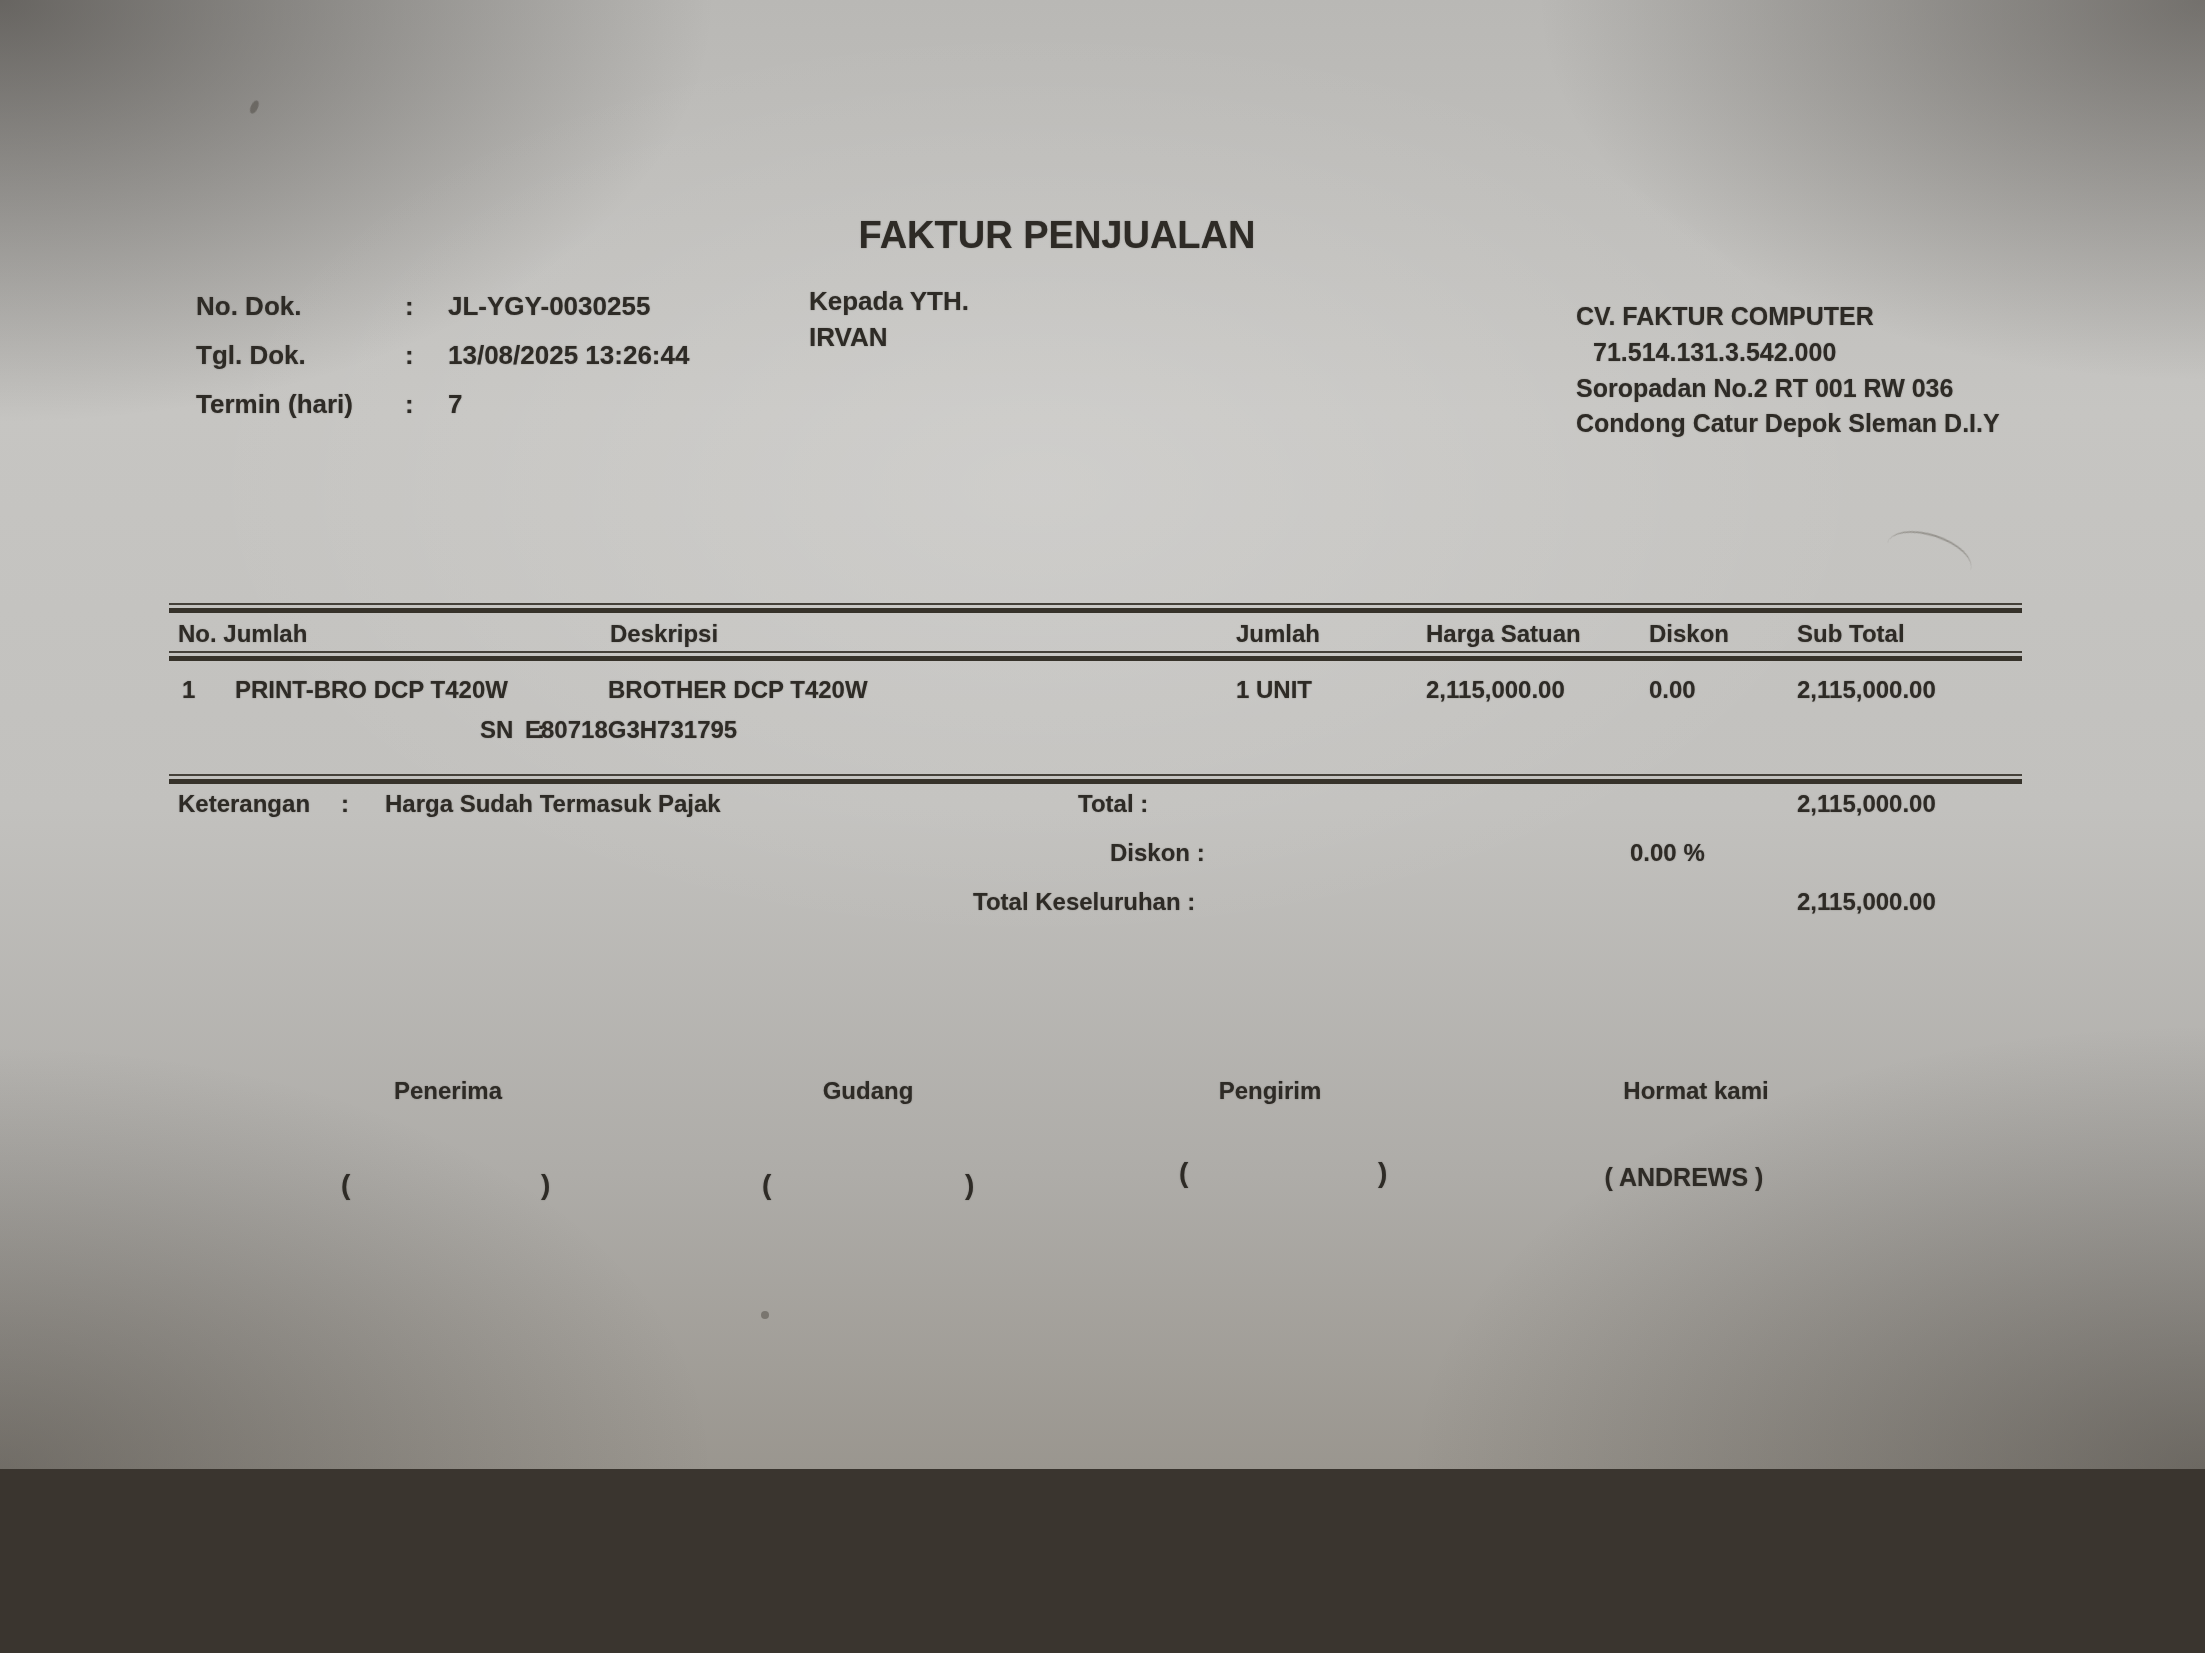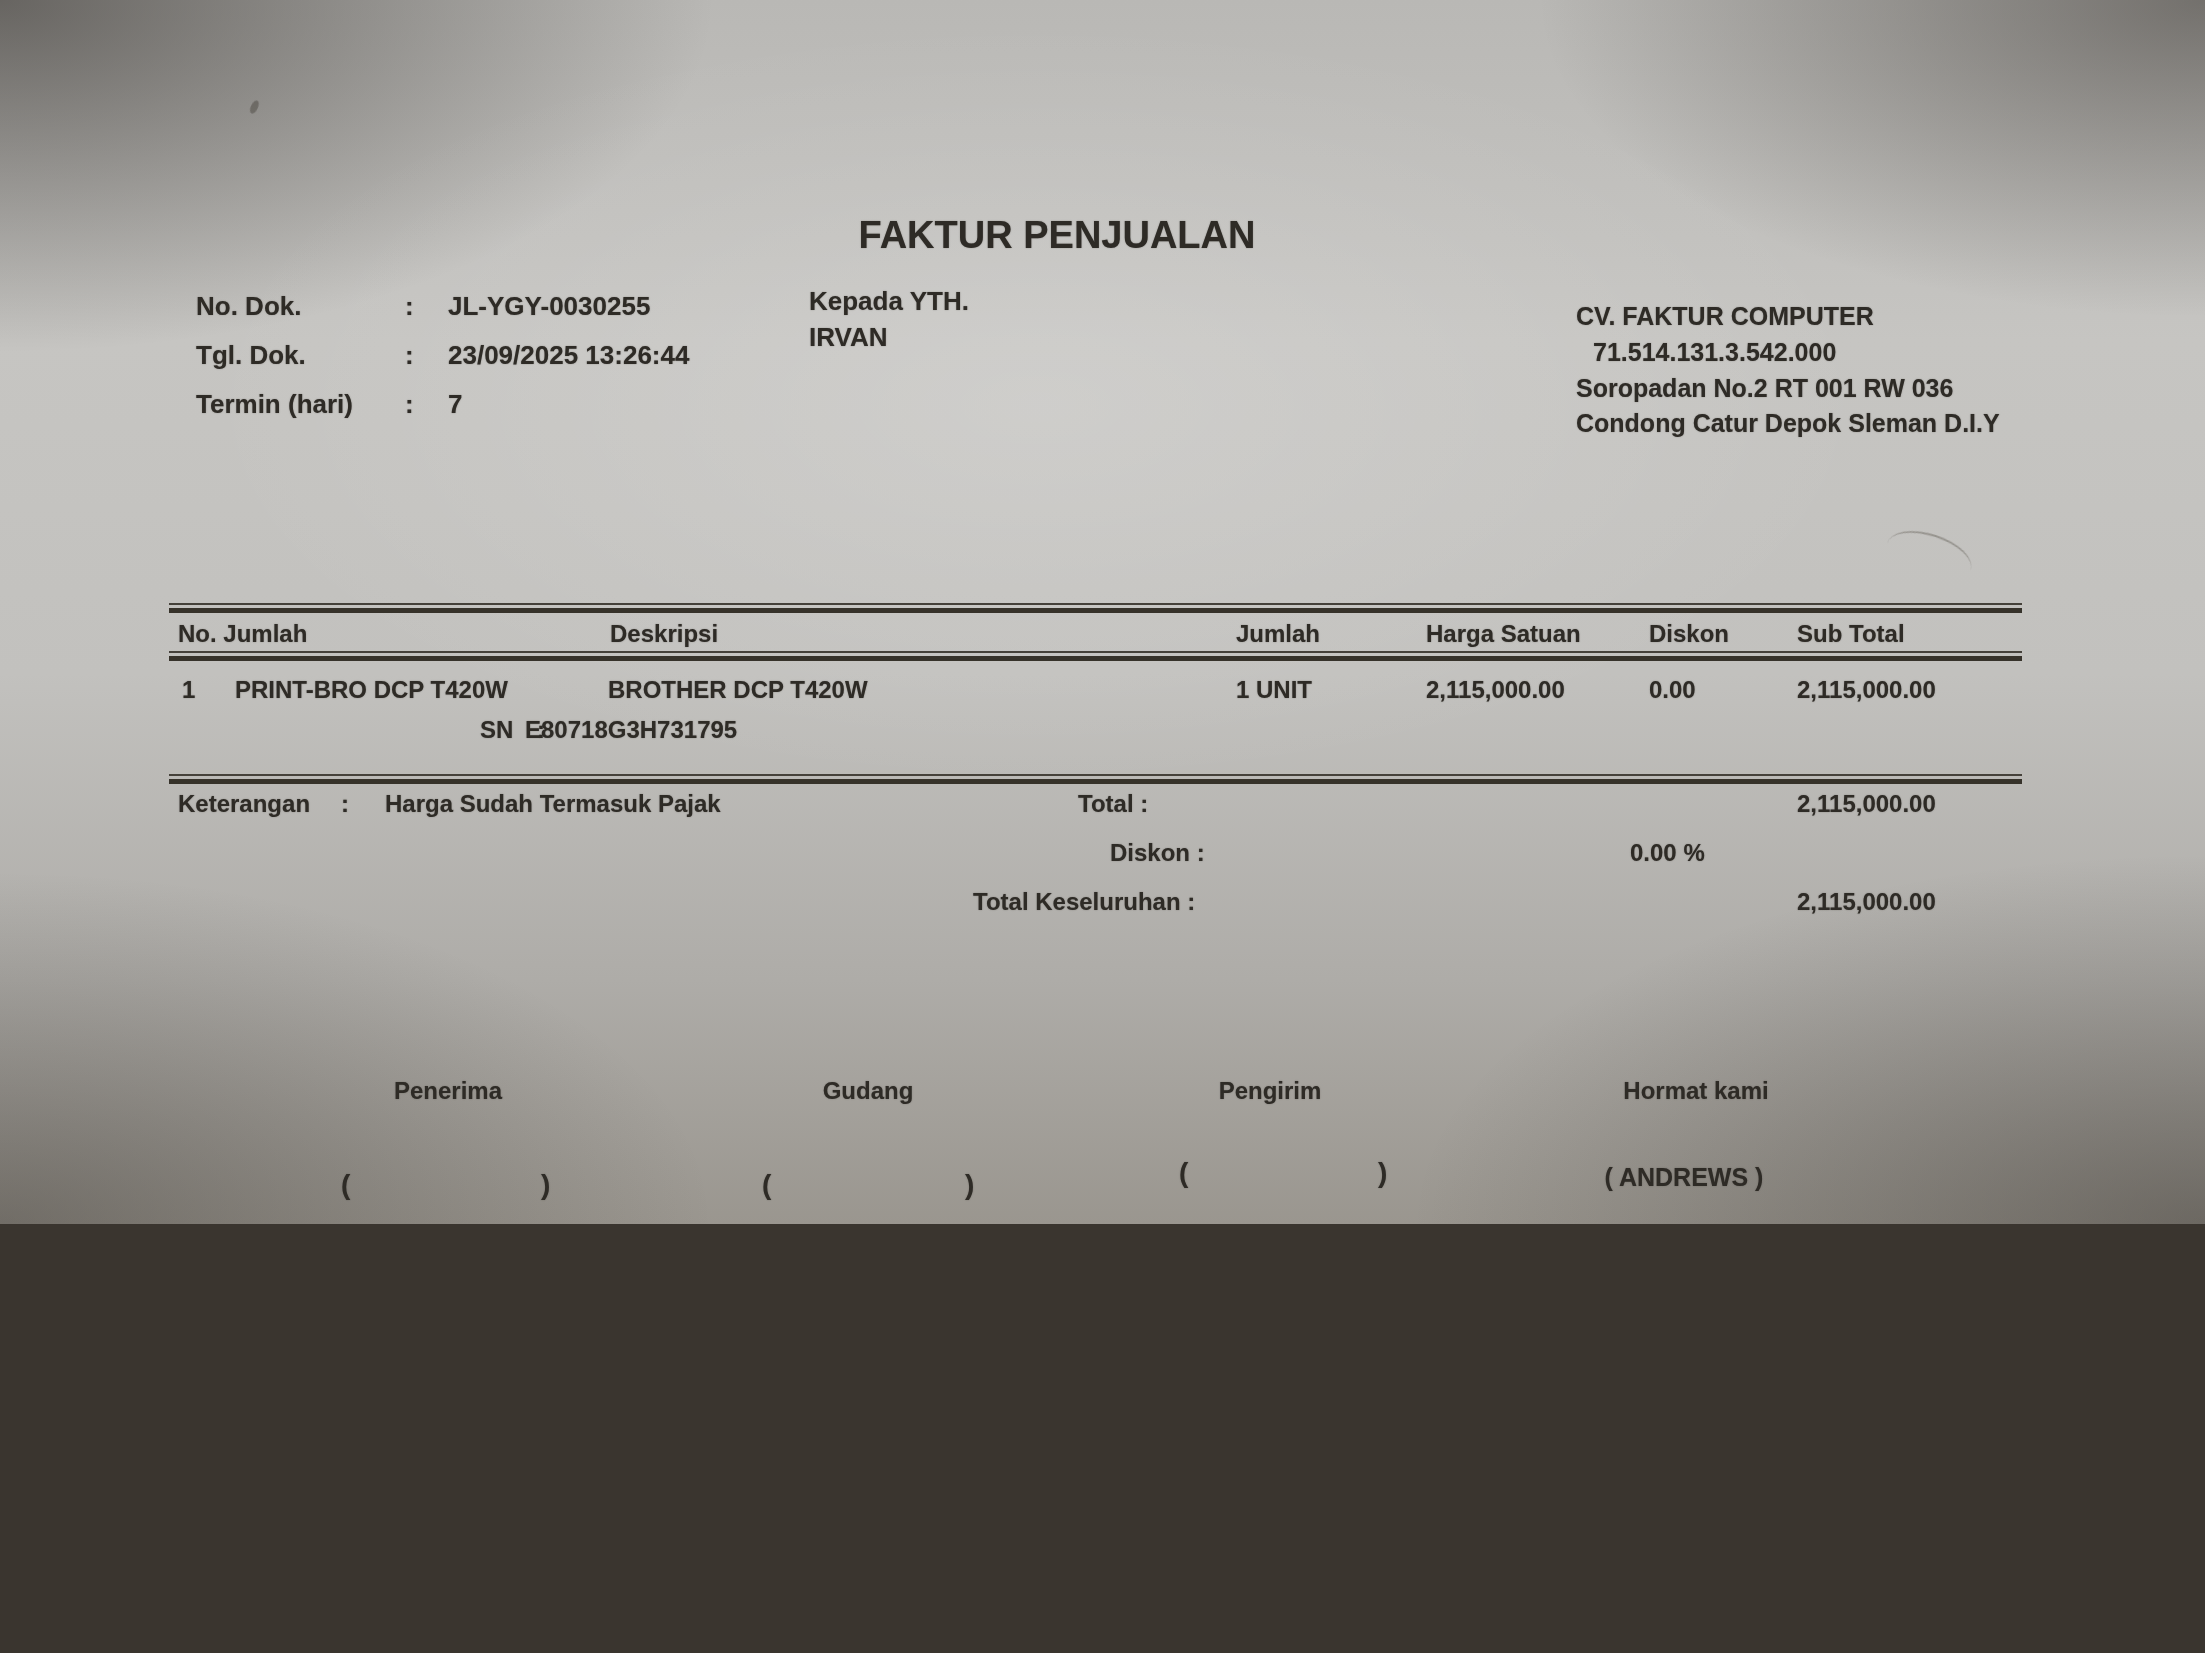--- a/index.html
+++ b/index.html
@@ -1,17 +1,17 @@
 <!DOCTYPE html>
 <html style="font-size:10.8px"><head>
 <meta charset="utf-8">
 <style>
   html,body{margin:0;padding:0;background:#3a352f;}
   .photo{
-    position:relative;width:2205px;height:1224px;overflow:hidden;
+    position:relative;width:2205px;height:1469px;overflow:hidden;
     font-family:"Liberation Sans",sans-serif;
     background:
       radial-gradient(55% 45% at 47% 33%, rgba(255,255,255,.16), rgba(255,255,255,0) 70%),
       radial-gradient(45% 40% at 0% 0%, rgba(28,24,20,.52), rgba(28,24,20,0) 72%),
       radial-gradient(42% 36% at 100% 0%, rgba(33,28,23,.46), rgba(33,28,23,0) 72%),
       radial-gradient(45% 40% at 0% 100%, rgba(33,29,24,.34), rgba(33,29,24,0) 72%),
       radial-gradient(50% 42% at 100% 100%, rgba(33,29,24,.38), rgba(33,29,24,0) 72%),
       linear-gradient(to bottom, #b9b8b5 0%, #c6c5c2 28%, #c2c1be 55%, #aeaca8 80%, #9a968f 100%);
   }
   .paper{position:absolute;inset:0;color:#2e2b26;filter:blur(0.3px);}
@@ -84,21 +84,21 @@
   <div class="paper">
 
     <div class="t title">FAKTUR PENJUALAN</div>
 
     <div class="t m-label r1">No. Dok.</div>
     <div class="t m-sep r1">:</div>
     <div class="t m-value r1">JL-YGY-0030255</div>
 
     <div class="t m-label r2">Tgl. Dok.</div>
     <div class="t m-sep r2">:</div>
-    <div class="t m-value r2">23/09/2025 13:26:44</div>
+    <div class="t m-value r2">13/08/2025 13:26:44</div>
 
     <div class="t m-label r3">Termin (hari)</div>
     <div class="t m-sep r3">:</div>
     <div class="t m-value r3">7</div>
 
     <div class="t kepada">Kepada YTH.</div>
     <div class="t irvan">IRVAN</div>
 
     <div class="t s1">CV. FAKTUR COMPUTER</div>
     <div class="t s2">71.514.131.3.542.000</div>

